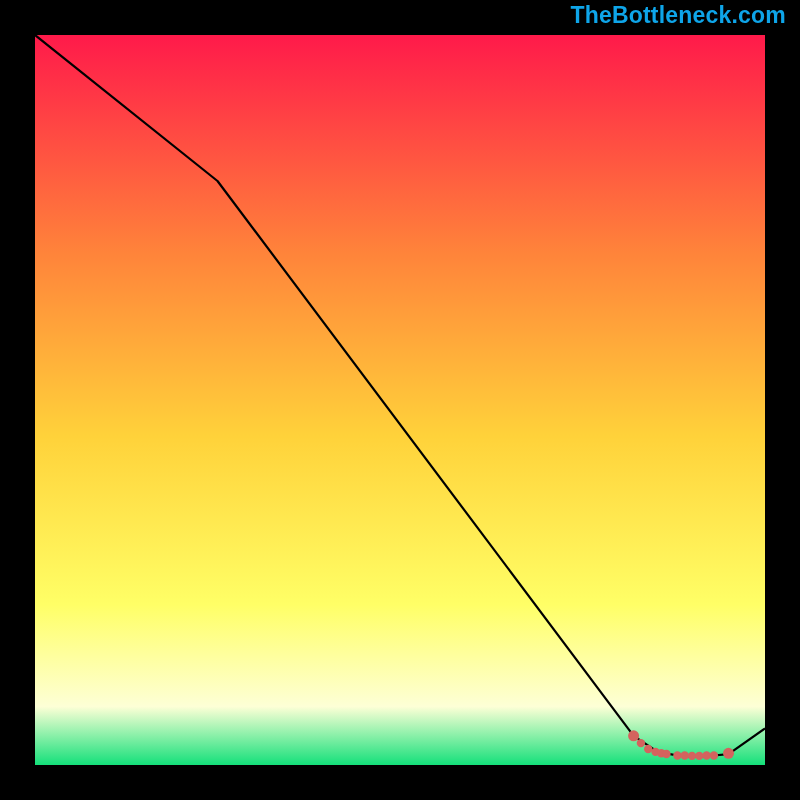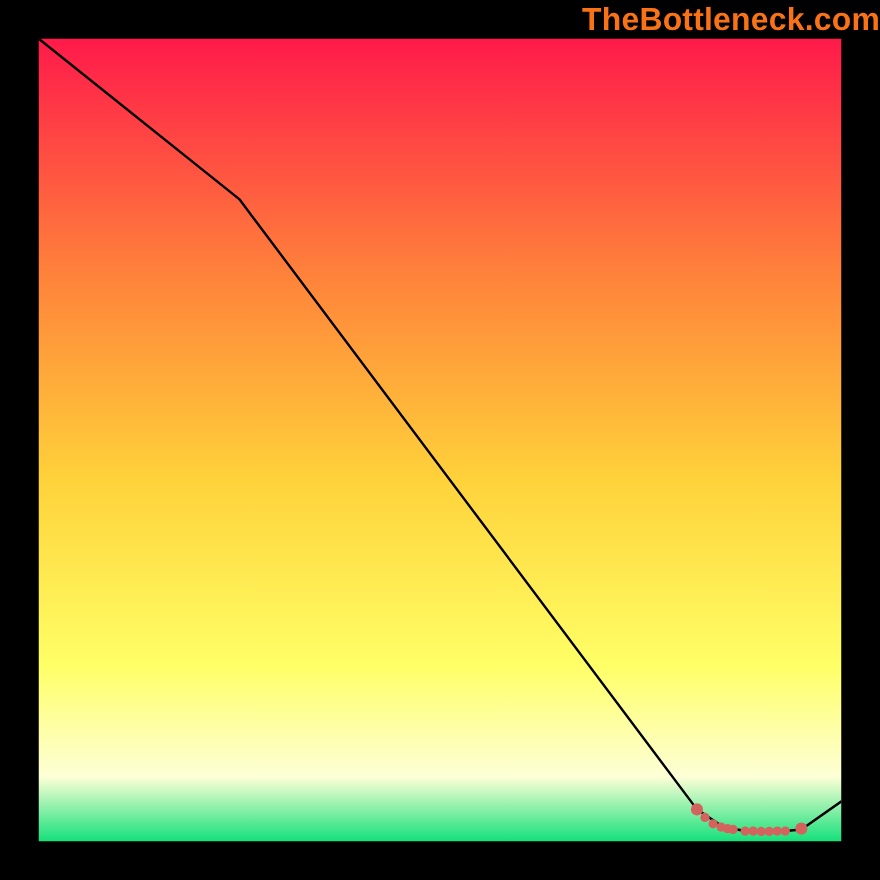--- a/index.html
+++ b/index.html
@@ -13,23 +13,23 @@
   }
   .stage {
     position: relative;
     width: 800px;
     height: 800px;
     background: #000;
   }
   .watermark {
     position: absolute;
     top: 2px;
-    right: 0;
-    color: #f97316;
-    font-size: 29px;
+    right: 14px;
+    color: #0ea5e9;
+    font-size: 23px;
     font-weight: 600;
     letter-spacing: 0.2px;
     user-select: none;
   }
   .plot-wrap {
     position: absolute;
     left: 35px;
     top: 35px;
     width: 730px;
     height: 730px;

